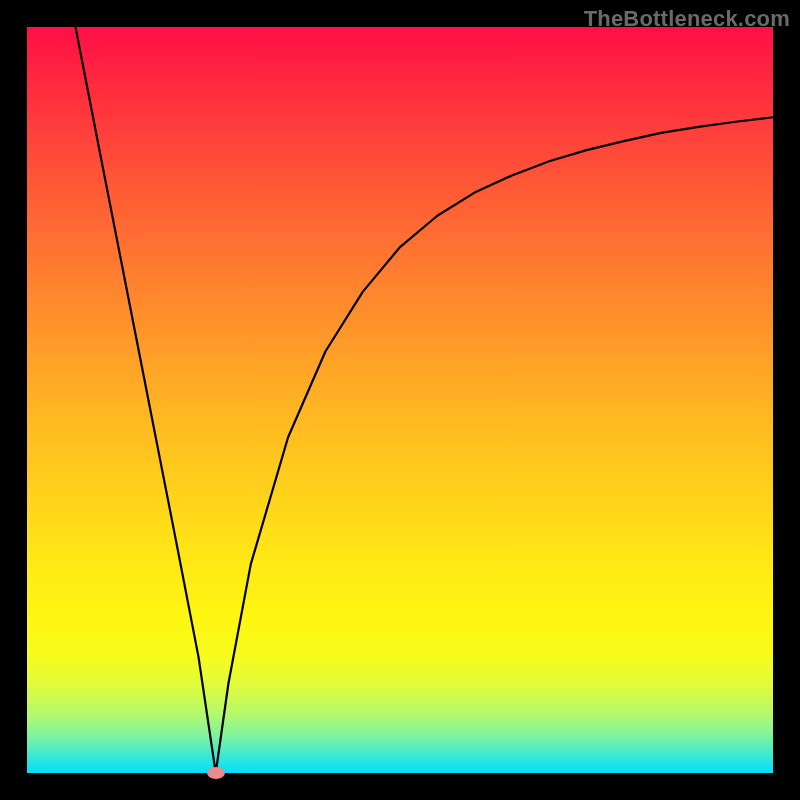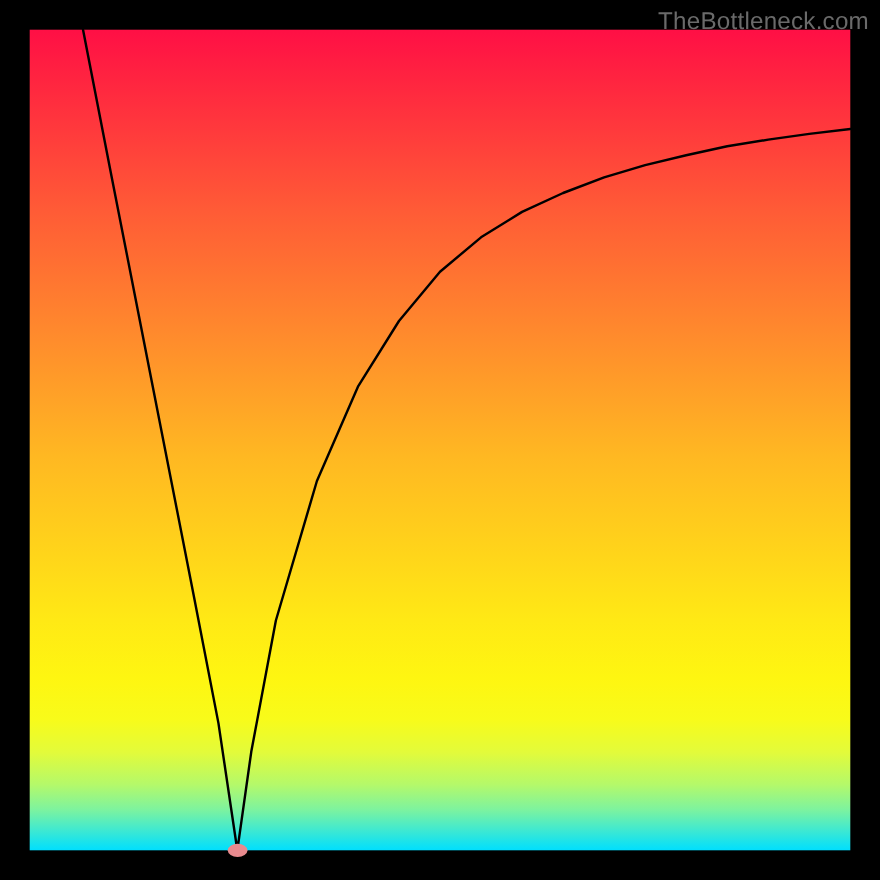--- a/index.html
+++ b/index.html
@@ -33,21 +33,21 @@
       #40e9d0 97.5%,
       #00dffe 100%
     );
   }
   .watermark {
     position: absolute;
     top: 6px;
     right: 10px;
     color: #6a6a6a;
     font-size: 22px;
-    font-weight: 400;
+    font-weight: 700;
     letter-spacing: 0.2px;
     z-index: 5;
   }
   svg.curve {
     position: absolute;
     left: 0;
     top: 0;
     width: 746px;
     height: 746px;
     overflow: visible;

